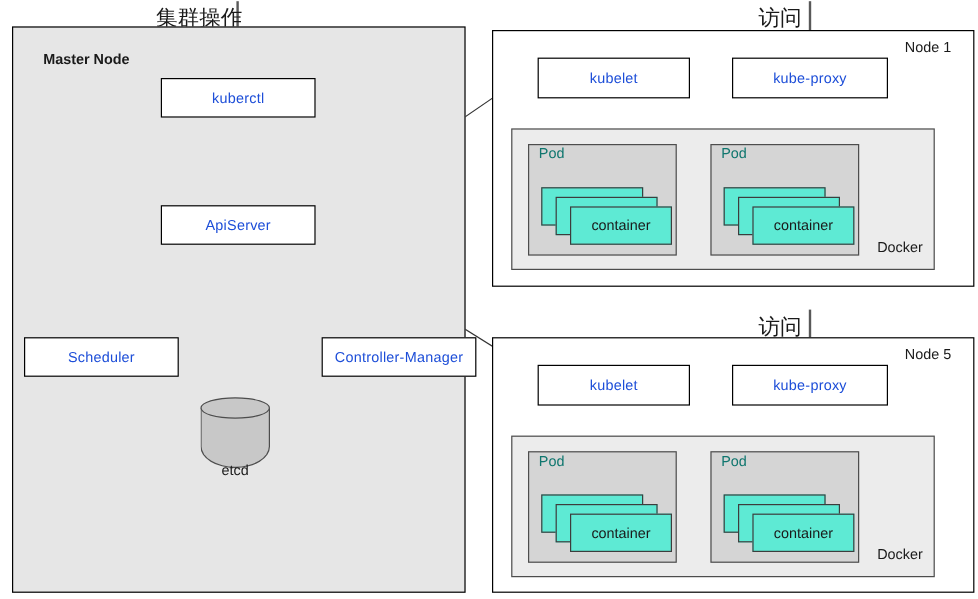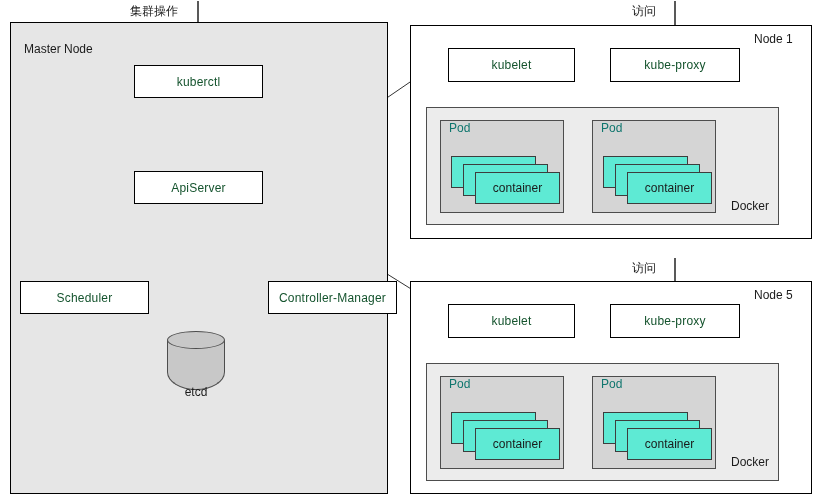--- a/index.html
+++ b/index.html
@@ -18,21 +18,21 @@
   .abs { position: absolute; box-sizing: border-box; }
 
   
   .box {
     background: #ffffff;
     border: 1px solid #000000;
     display: flex;
     align-items: center;
     justify-content: center;
     font-size: 12px;
-    color: #14532d;
+    color: #1d4ed8;
     letter-spacing: .2px;
   }
 
   
   .region {
     border: 1px solid #000000;
     background: #ffffff;
   }
   .region.master { background: #e6e6e6; }
 
@@ -101,21 +101,21 @@
     font-size: 12px;
     color: #1a1a1a;
     text-align: center;
     width: 100%;
     margin-top: 32px;
   }
 
   
   .txt {
     position: absolute;
-    font-size: 12px;
+    font-size: 18px;
     color: #1a1a1a;
     white-space: nowrap;
   }
 
   svg.edges {
     position: absolute;
     left: 0; top: 0;
     width: 815px;
     height: 499px;
     pointer-events: none;
@@ -157,21 +157,21 @@
     <line x1="675" y1="258" x2="675" y2="301" stroke="#595959" stroke-width="2" marker-end="url(#ah-thick)"></line>
     <line x1="511" y1="338" x2="511" y2="361" stroke="#000" stroke-width="1.5" marker-end="url(#ah-thin)"></line>
     <line x1="675" y1="338" x2="675" y2="361" stroke="#000" stroke-width="1.5" marker-end="url(#ah-thin)"></line>
   </svg>
 
   <div class="txt" style="left:130px; top:3px;">集群操作</div>
   <div class="txt" style="left:632px; top:3px;">访问</div>
   <div class="txt" style="left:632px; top:260px;">访问</div>
 
   <div class="abs region master" style="left:10px; top:22px; width:378px; height:472px;"></div>
-  <div class="region-label" style="left:24px; top:42px;">Master Node</div>
+  <div class="region-label" style="left:36px; top:42px;font-weight:bold;">Master Node</div>
 
   <div class="abs box" style="left:134px; top:65px; width:129px; height:33px;">kuberctl</div>
 
   <div class="abs box" style="left:20px; top:281px; width:129px; height:33px;">Scheduler</div>
 
   <div class="abs box" style="left:134px; top:171px; width:129px; height:33px;">ApiServer</div>
 
   <div class="abs box" style="left:240px; top:281px; width:129px; height:33px;margin-left:28px;">Controller-Manager</div>
 
   <div>

